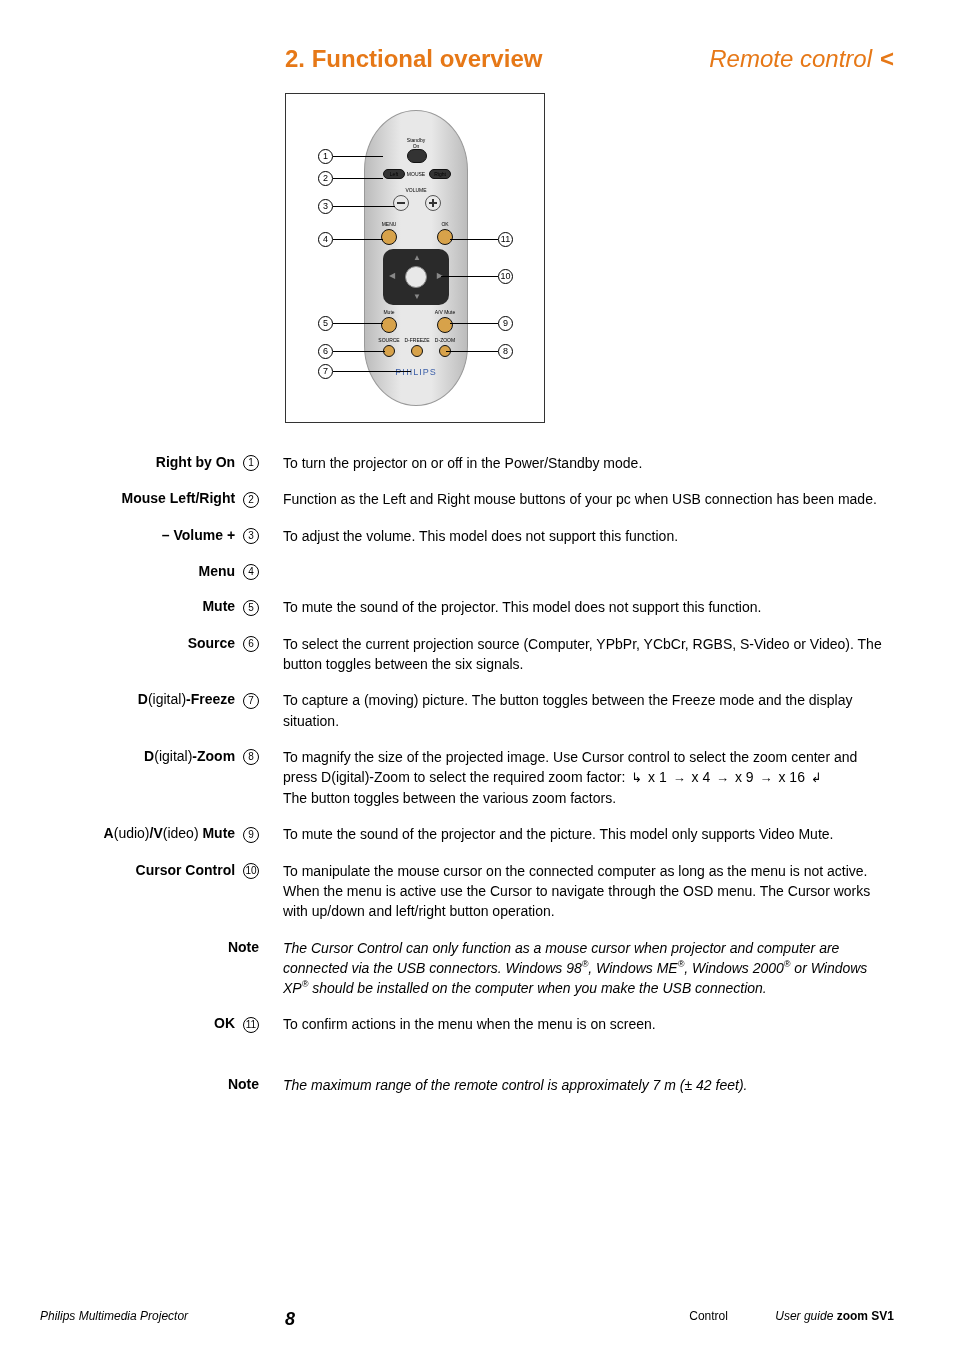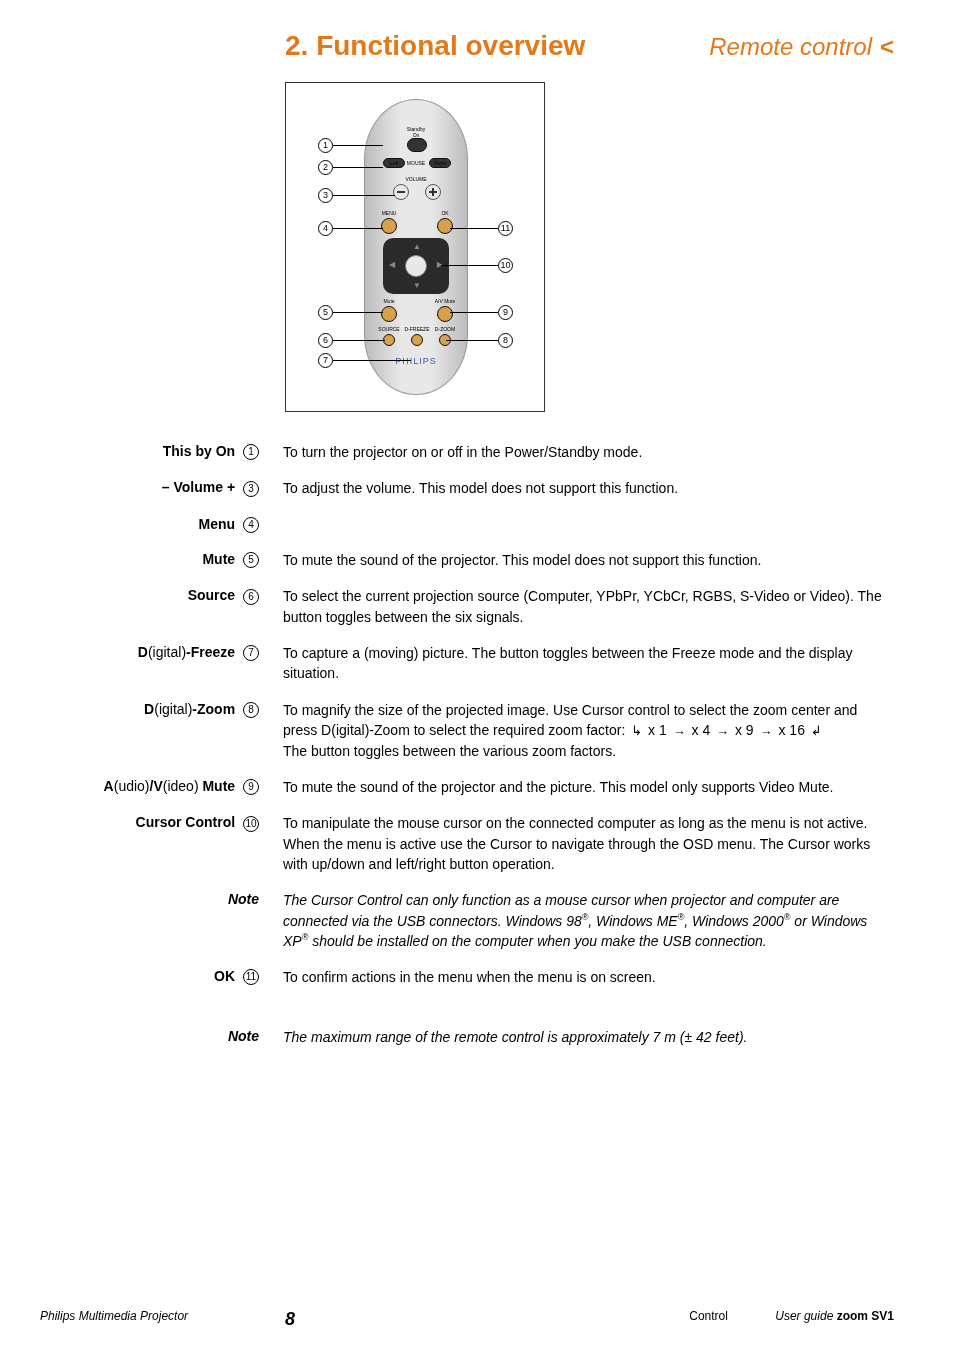--- a/index.html
+++ b/index.html
@@ -14,23 +14,24 @@
   }
   .header-row {
     display: flex;
     justify-content: flex-start;
     align-items: baseline;
     margin-bottom: 20px;
     padding-left: 245px;
   }
   .section-title {
     color: #e67817;
-    font-size: 28px;
+    font-size: 24px;
     font-weight: bold;
     flex: 0 0 auto;
+    margin-top: 15px;
   }
   .header-right {
     margin-left: auto;
     display: flex;
     align-items: baseline;
     gap: 8px;
   }
   .subtitle-italic {
     color: #e67817;
     font-size: 24px;
@@ -108,21 +109,21 @@
     font-size:10px;line-height:14px;text-align:center;display:inline-block;
     margin-left:4px;vertical-align:middle;
   }
   .def-desc {
     flex:1;
     font-size: 14px;
     line-height: 1.45;
     padding-left: 18px;
     font-weight: normal;
   }
-  .note-label { font-style: italic; font-weight: bold; }
+  .note-label { font-weight: bold; }
   .note-text { font-style: italic; }
   .zoom-arrow { display:inline-block; margin: 0 2px; font-size:13px;}
   .footer {
     position:absolute;
     bottom:28px;left:40px;right:60px;
     display:flex;align-items:baseline;justify-content:space-between;
     font-size:12px;
   }
   .footer-left{font-style:italic;color:#000;}
   .footer-page{font-size:18px;font-weight:bold;font-style:italic;position:absolute;left:245px;}
@@ -213,22 +214,26 @@
   <div class="circ-num" style="left:212px;top:175px;">10</div>
   <div class="leader" style="left:155px;top:182px;width:57px;"></div>
   <div class="circ-num" style="left:212px;top:222px;">9</div>
   <div class="leader" style="left:164px;top:229px;width:48px;"></div>
   <div class="circ-num" style="left:212px;top:250px;">8</div>
   <div class="leader" style="left:160px;top:257px;width:52px;"></div>
 </div>
 
 <div class="definitions" id="definitions">
     <div class="def-row">
-      <div class="def-label"><span class="bold">This by On</span> <span class="def-num">1</span></div>
+      <div class="def-label"><span class="bold">Right by On</span> <span class="def-num">1</span></div>
       <div class="def-desc">To turn the projector on or off in the Power/Standby mode.</div>
+    </div>
+    <div class="def-row">
+      <div class="def-label"><span class="bold">Mouse Left/Right</span> <span class="def-num">2</span></div>
+      <div class="def-desc">Function as the Left and Right mouse buttons of your pc when USB connection has been made.</div>
     </div>
     <div class="def-row">
       <div class="def-label"><span class="bold">– Volume +</span> <span class="def-num">3</span></div>
       <div class="def-desc">To adjust the volume. This model does not support this function.</div>
     </div>
     <div class="def-row">
       <div class="def-label"><span class="bold">Menu</span> <span class="def-num">4</span></div>
     </div>
     <div class="def-row">
       <div class="def-label"><span class="bold">Mute</span> <span class="def-num">5</span></div>

